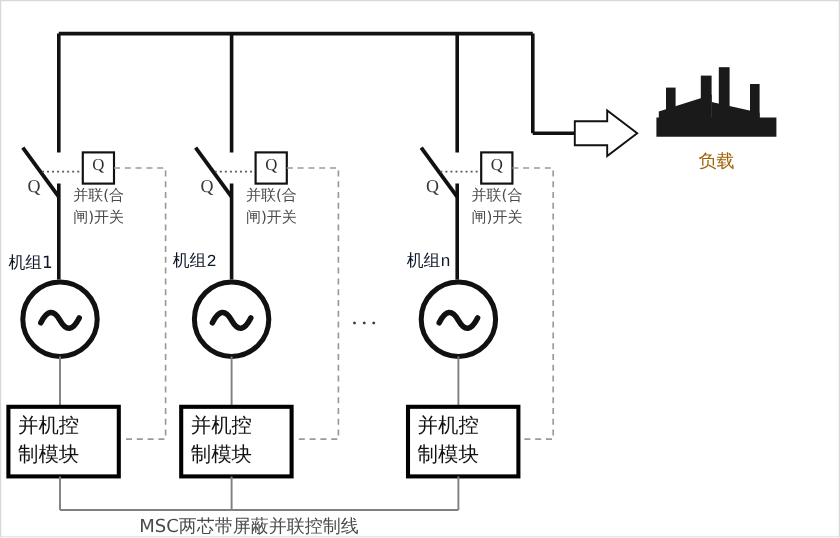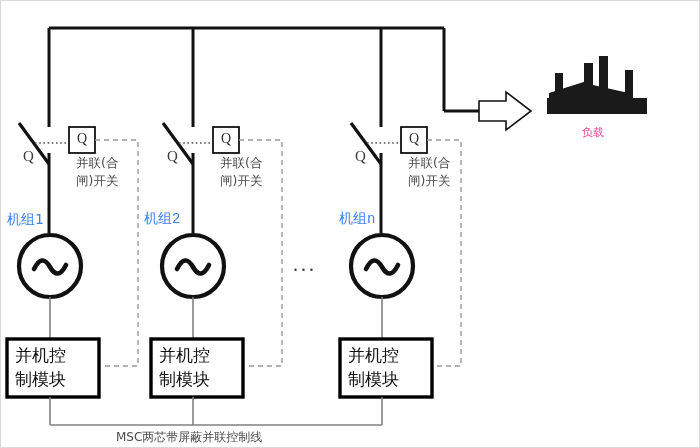--- a/index.html
+++ b/index.html
@@ -27,64 +27,63 @@
   .lbl {
     position: absolute;
     color: #3a3a3a;
     font-family: "Liberation Serif", serif;
     white-space: pre;
     line-height: 1.05;
     user-select: none;
   }
   .unit-name {
     font-size: 14px;
-    color: #3b82f6;
+    color: #0f172a;
     font-family: "DejaVu Sans", sans-serif;
   }
   .sw-q {
     font-size: 15px;
     color: #3a3a3a;
     font-family: "Liberation Serif", serif;
     font-style: normal;
   }
   .sw-cap {
     font-size: 12.5px;
     color: #4a4a4a;
     font-family: "DejaVu Sans", sans-serif;
     line-height: 1.18;
-    margin-left: 15px;
   }
   .qbox-letter {
     position: absolute;
     font-size: 14px;
     color: #2f2f2f;
     font-family: "Liberation Serif", serif;
     text-align: center;
     width: 26px;
   }
   .mod-text {
     position: absolute;
     font-size: 17px;
     color: #111111;
     font-family: "DejaVu Sans", sans-serif;
     line-height: 1.18;
     text-align: right;
     letter-spacing: 0px;
   }
   .bus-cap {
     position: absolute;
-    font-size: 12px;
+    font-size: 15px;
     color: #4a4a4a;
     font-family: "DejaVu Sans", sans-serif;
     white-space: nowrap;
   }
   .load-cap {
     position: absolute;
-    font-size: 11px;
-    color: #ec4899;
+    font-size: 15px;
+    color: #a16207;
     font-family: "DejaVu Sans", sans-serif;
     white-space: nowrap;
   }
   .ellipsis {
     position: absolute;
     font-size: 20px;
     letter-spacing: 3px;
     color: #3a3a3a;
     font-family: "Liberation Serif", serif;
   }

